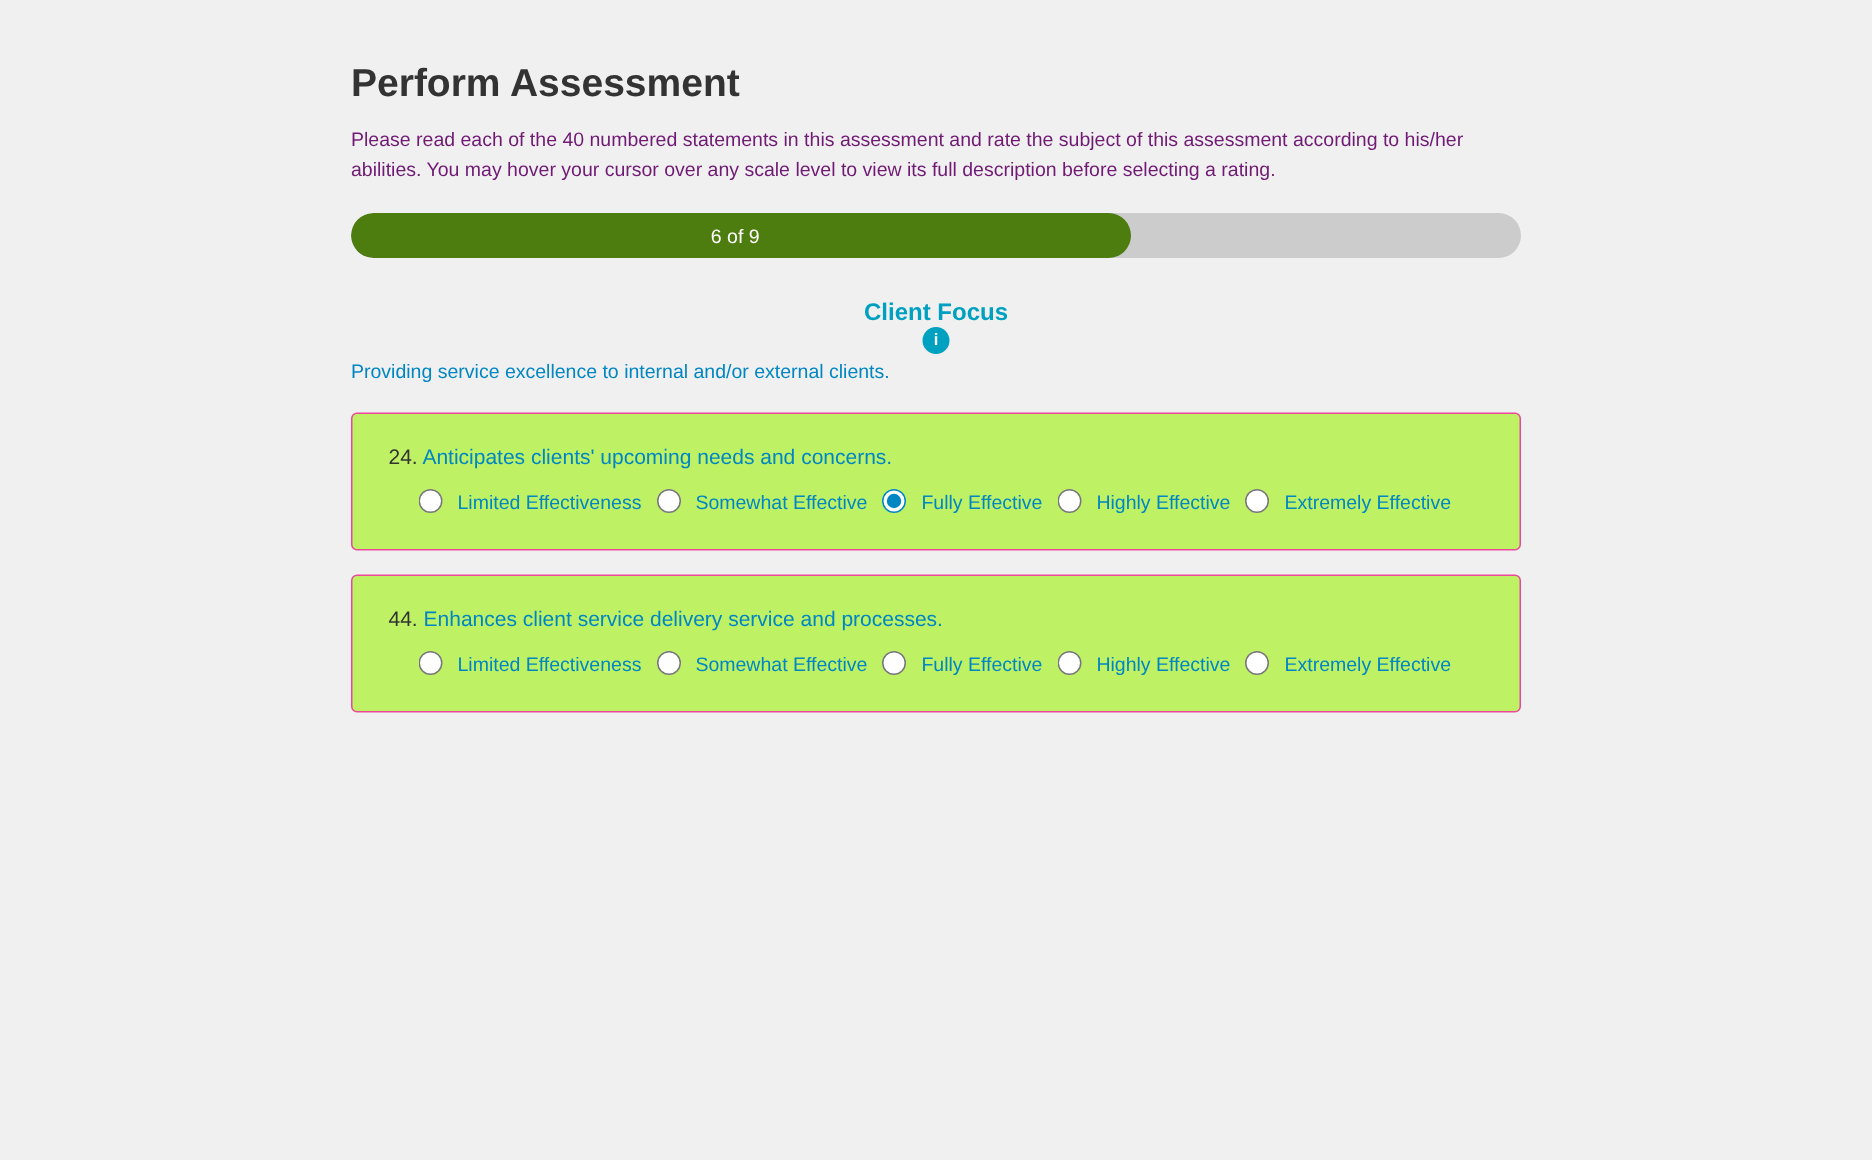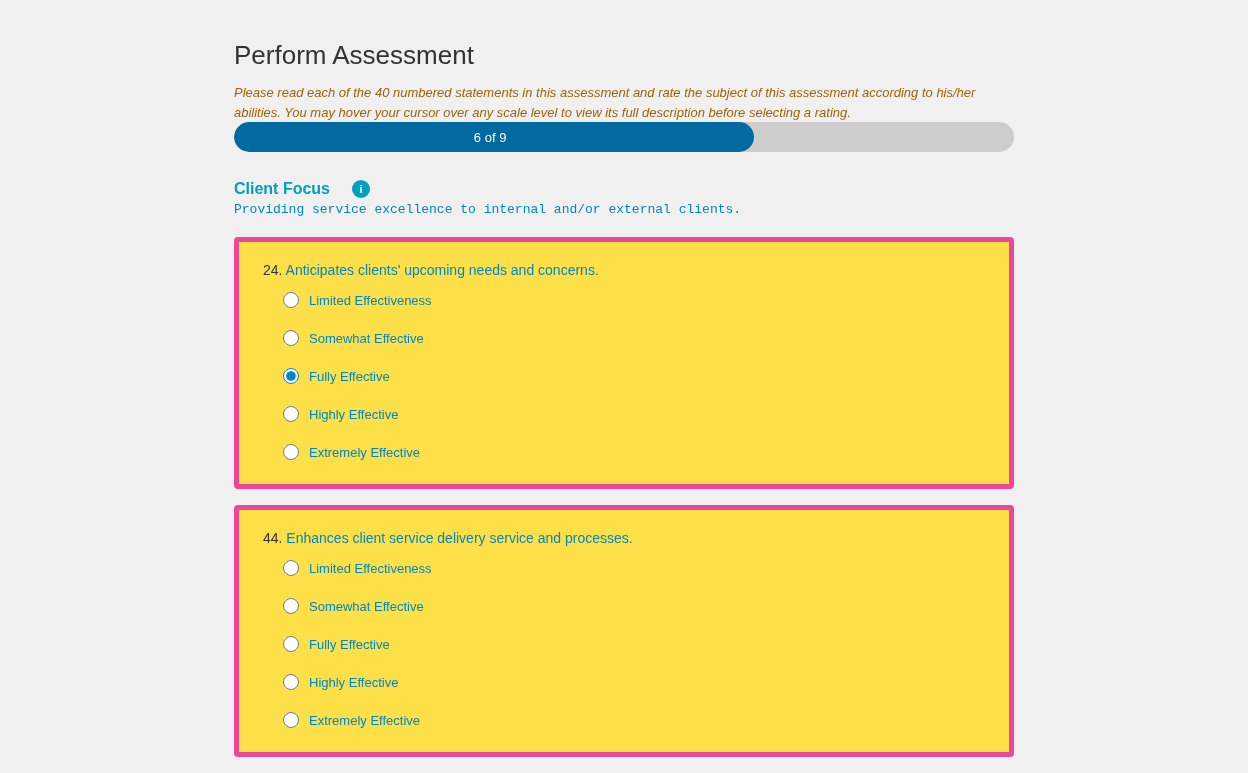--- a/index.html
+++ b/index.html
@@ -14,103 +14,102 @@
       align-items: flex-start;
       padding: 40px 20px;
     }
     .container {
       background: #f0f0f0;
       width: 780px;
       max-width: 100%;
     }
     .page-title {
       font-size: 26px;
-      font-weight: 400;
+      font-weight: 700;
       color: #333;
       margin-bottom: 12px;
     }
     .description {
       font-size: 13px;
-      color: #a16207;
+      color: #701a75;
       line-height: 1.5;
-      font-style: italic;
+      margin-bottom: 20px;
     }
     
     .progress-bar-container {
       width: 100%;
       height: 30px;
       border-radius: 15px;
       overflow: hidden;
       display: flex;
       margin-bottom: 28px;
       background: #ccc;
     }
     .progress-bar-fill {
-      background: #0369a1;
+      background: #4d7c0f;
       height: 100%;
       border-radius: 15px;
       display: flex;
       align-items: center;
       justify-content: center;
       color: white;
       font-size: 13px;
       font-weight: 500;
       padding-right: 8px;
     }
     
     .section-title {
       color: #00a0c0;
       font-size: 16px;
       font-weight: 600;
       margin-bottom: 4px;
       display: flex;
       align-items: center;
-      gap: 22px;
+      gap: 0;
+      flex-direction: column;
     }
     .info-icon {
       display: inline-flex;
       align-items: center;
       justify-content: center;
       width: 18px;
       height: 18px;
       border-radius: 50%;
       background: #00a0c0;
       color: white;
       font-size: 11px;
       font-weight: bold;
     }
     .section-subtitle {
       color: #0086c3;
       font-size: 13px;
       margin-bottom: 20px;
-      font-family: Liberation Mono, monospace;
     }
     
     .question-card {
-      background: #fde047;
-      border: 5px solid #ec4899;
+      background: #bef264;
+      border: 1px solid #ec4899;
       border-radius: 4px;
       padding: 20px 24px 24px;
       margin-bottom: 16px;
     }
     .question-text {
       font-size: 14px;
       color: #333;
       margin-bottom: 14px;
     }
     .question-text span.q-number {
       color: #333;
     }
     .question-text span.q-body {
       color: #0086c3;
     }
     .radio-group {
       display: flex;
-      flex-direction: column;
-      gap: 22px;
+      gap: 10px;
       padding-left: 20px;
     }
     .radio-option {
       display: flex;
       align-items: center;
       gap: 10px;
       cursor: pointer;
     }
     .radio-option input[type="radio"] {
       width: 16px;

